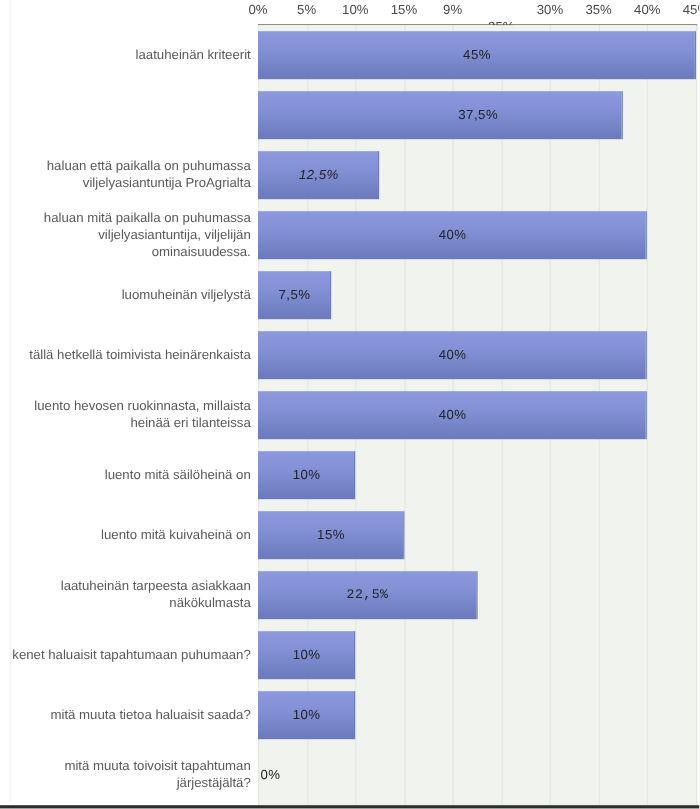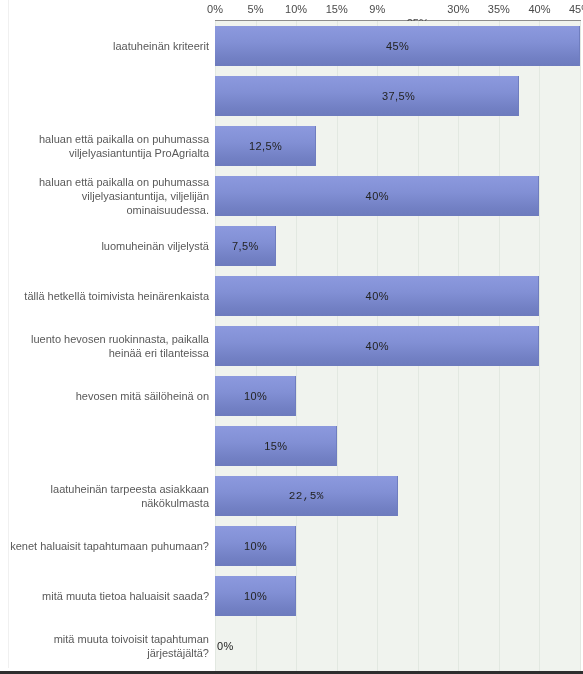--- a/index.html
+++ b/index.html
@@ -216,59 +216,60 @@
       <div class="row">
         <div class="bar-track">
           <div class="bar" title="laatuheinän viljely: 37,5%" style="width: 304.167px;"></div>
           <div class="bar-value" style="left: 0px; width: 367px;">37,5%</div>
         </div>
       </div>
       <div class="row">
         <div class="row-label">haluan että paikalla on puhumassa viljelyasiantuntija ProAgrialta</div>
         <div class="bar-track">
           <div class="bar" title="haluan että paikalla on puhumassa viljelyasiantuntija ProAgrialta: 12,5%" style="width: 101.389px;"></div>
-          <div class="bar-value" style="left: 0px; width: 101.389px;">12,5%</div>
-        </div>
-      </div>
-      <div class="row">
-        <div class="row-label">haluan että paikalla on puhumassa viljelyasiantuntija, viljelijän ominaisuudessa.</div>
+          <div class="bar-value" style="left: 0px; width: 101.389px; font-style: italic;">12,5%</div>
+        </div>
+      </div>
+      <div class="row">
+        <div class="row-label">haluan mitä paikalla on puhumassa viljelyasiantuntija, viljelijän ominaisuudessa.</div>
         <div class="bar-track">
           <div class="bar" title="haluan että paikalla on puhumassa viljelyasiantuntija, viljelijän ominaisuudessa.: 40%" style="width: 324.444px;"></div>
           <div class="bar-value" style="left: 0px; width: 324.444px;">40%</div>
         </div>
       </div>
       <div class="row">
         <div class="row-label">luomuheinän viljelystä</div>
         <div class="bar-track">
           <div class="bar" title="luomuheinän viljelystä: 7,5%" style="width: 60.8333px;"></div>
           <div class="bar-value" style="left: 0px; width: 60.8333px; border-radius: 11px;">7,5%</div>
         </div>
       </div>
       <div class="row">
         <div class="row-label">tällä hetkellä toimivista heinärenkaista</div>
         <div class="bar-track">
           <div class="bar" title="tällä hetkellä toimivista heinärenkaista: 40%" style="width: 324.444px;"></div>
           <div class="bar-value" style="left: 0px; width: 324.444px;">40%</div>
         </div>
       </div>
       <div class="row">
-        <div class="row-label">luento hevosen ruokinnasta, paikalla heinää eri tilanteissa</div>
+        <div class="row-label">luento hevosen ruokinnasta, millaista heinää eri tilanteissa</div>
         <div class="bar-track">
           <div class="bar" title="luento hevosen ruokinnasta, millaista heinää eri tilanteissa: 40%" style="width: 324.444px;"></div>
           <div class="bar-value" style="left: 0px; width: 324.444px;">40%</div>
         </div>
       </div>
       <div class="row">
-        <div class="row-label">hevosen mitä säilöheinä on</div>
+        <div class="row-label">luento mitä säilöheinä on</div>
         <div class="bar-track">
           <div class="bar" title="luento mitä säilöheinä on: 10%" style="width: 81.1111px;"></div>
           <div class="bar-value" style="left: 0px; width: 81.1111px;">10%</div>
         </div>
       </div>
       <div class="row">
+        <div class="row-label">luento mitä kuivaheinä on</div>
         <div class="bar-track">
           <div class="bar" title="luento mitä kuivaheinä on: 15%" style="width: 121.667px;"></div>
           <div class="bar-value" style="left: 0px; width: 121.667px;">15%</div>
         </div>
       </div>
       <div class="row">
         <div class="row-label">laatuheinän tarpeesta asiakkaan näkökulmasta</div>
         <div class="bar-track">
           <div class="bar" title="laatuheinän tarpeesta asiakkaan näkökulmasta: 22,5%" style="width: 182.5px;"></div>
           <div class="bar-value" style="left: 0px; width: 182.5px; font-family: Liberation Mono, monospace;">22,5%</div>

